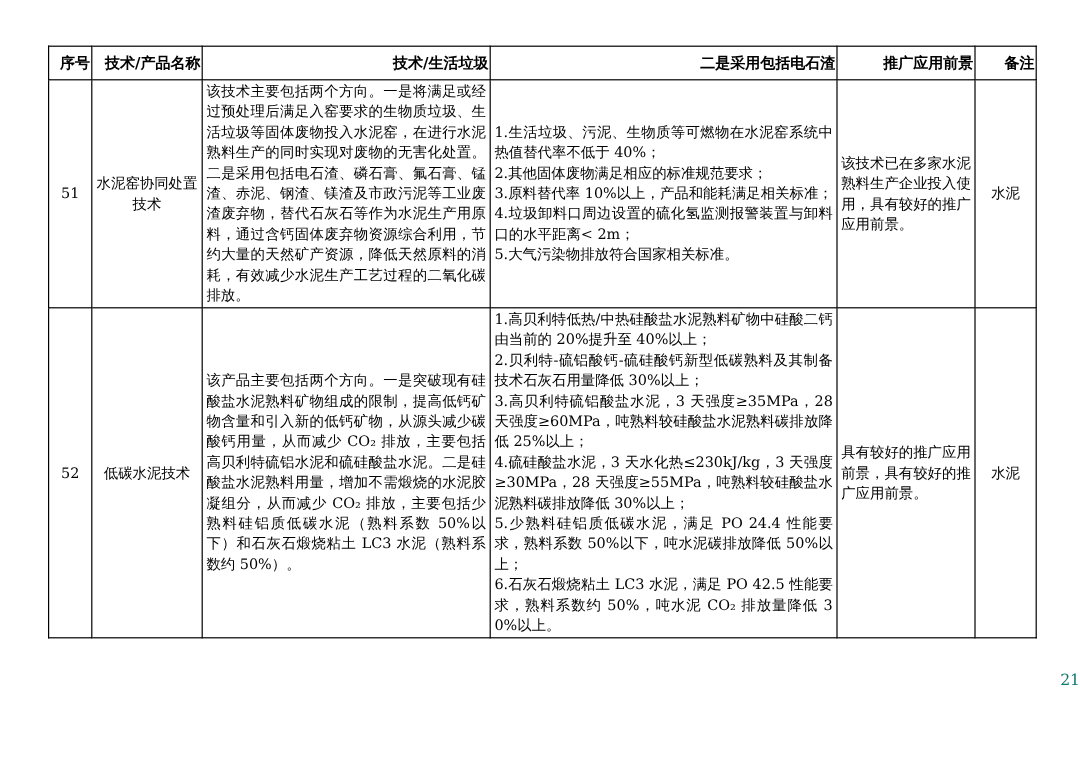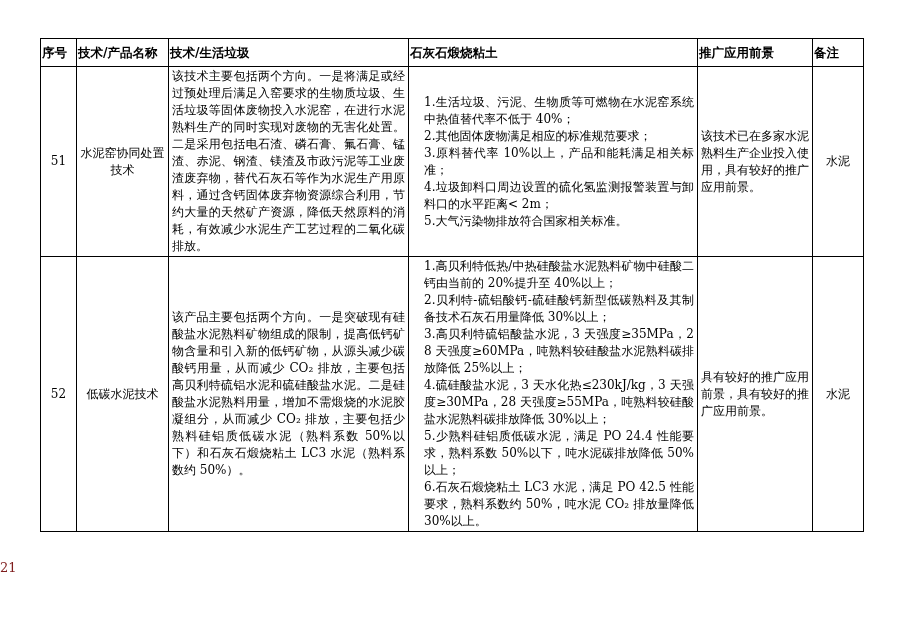--- a/index.html
+++ b/index.html
@@ -15,59 +15,59 @@
   }
   .doc-table td,.doc-table th{
     border:1px solid #000;
     font-size:12px;line-height:17px;
     vertical-align:middle;
     padding:1px 3px;
     box-sizing:border-box;
     word-break:break-all;
   }
   .doc-table th{
-    font-weight:bold;text-align:left;height:28px;
+    font-weight:bold;text-align:right;height:28px;
     font-size:12.5px;padding:2px 1px;
   }
   .col-no{width:36px;}
   .col-name{width:92px;}
   .col-intro{width:240px;}
   .col-ind{width:289px;}
   .col-prospect{width:115px;}
   .col-remark{width:51px;}
   .cell-center{text-align:center;}
   .cell-intro{text-align:justify;padding:1px 4px;}
   .cell-ind{text-align:justify;padding:1px 3px;}
-  .cell-ind .ind-item{text-align:justify;margin-left:12px;}
+  .cell-ind .ind-item{text-align:justify;}
   .cell-prospect{text-align:justify;padding:2px 6px;}
   .row-51{height:145px;}
   .row-52{height:220px;}
   .page-number{
     position:absolute;left:0;right:0;top:560px;
-    text-align:left;font-size:13px;color:#7f1d1d;
+    text-align:right;font-size:13px;color:#0f766e;
   }
 </style>
 </head>
 <body>
 
 <table class="doc-table">
   <colgroup>
     <col class="col-no">
       <col class="col-name">
       <col class="col-intro">
     <col class="col-ind">
       <col class="col-prospect">
       <col class="col-remark">
   </colgroup>
   <thead>
     <tr>
       <th>序号</th>
       <th>技术/产品名称</th>
       <th>技术/生活垃圾</th>
-      <th>石灰石煅烧粘土</th>
+      <th>二是采用包括电石渣</th>
       <th>推广应用前景</th>
       <th>备注</th>
     </tr>
   </thead>
   <tbody>
     <tr class="row-51">
       <td class="cell-center">51</td>
       <td class="cell-center">水泥窑协同处置技术</td>
       <td class="cell-intro">该技术主要包括两个方向。一是将满足或经过预处理后满足入窑要求的生物质垃圾、生活垃圾等固体废物投入水泥窑，在进行水泥熟料生产的同时实现对废物的无害化处置。二是采用包括电石渣、磷石膏、氟石膏、锰渣、赤泥、钢渣、镁渣及市政污泥等工业废渣废弃物，替代石灰石等作为水泥生产用原料，通过含钙固体废弃物资源综合利用，节约大量的天然矿产资源，降低天然原料的消耗，有效减少水泥生产工艺过程的二氧化碳排放。</td>
       <td class="cell-ind">

